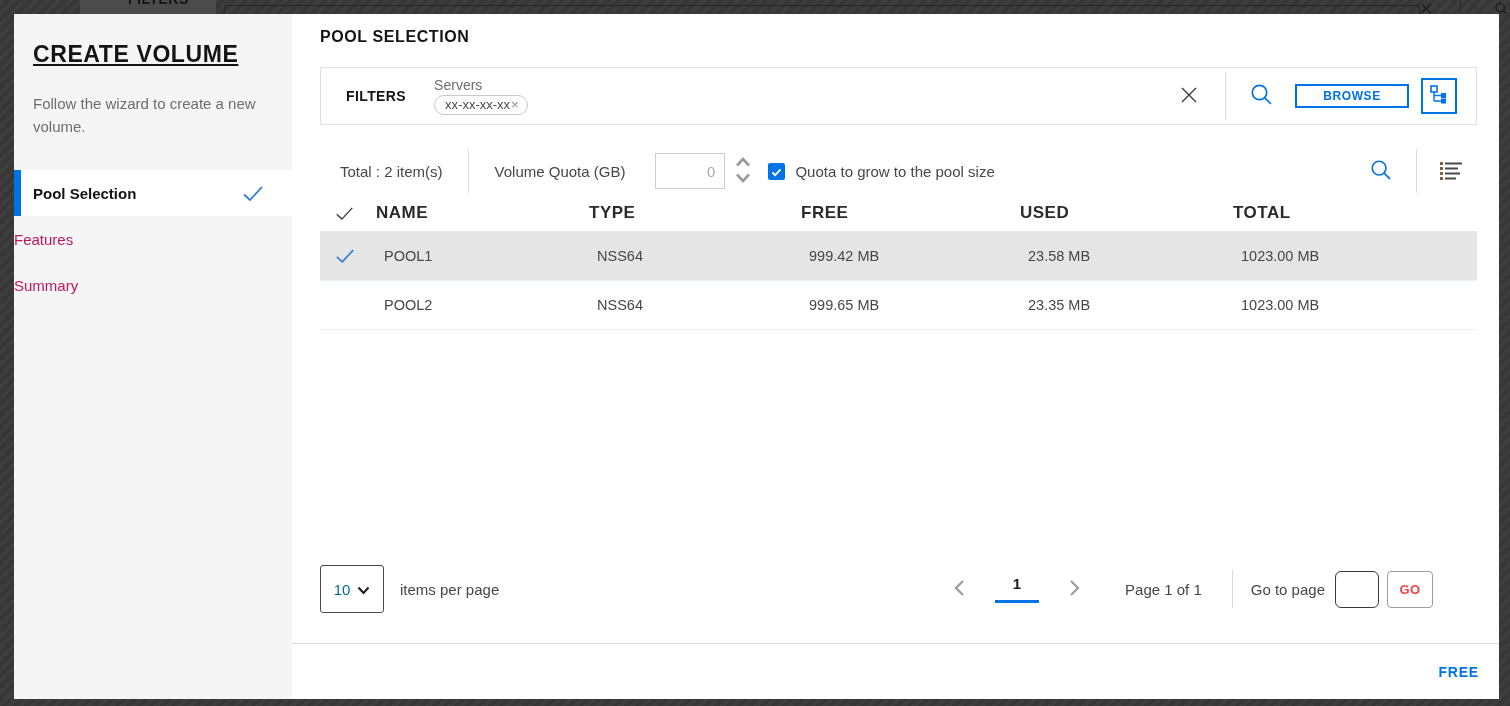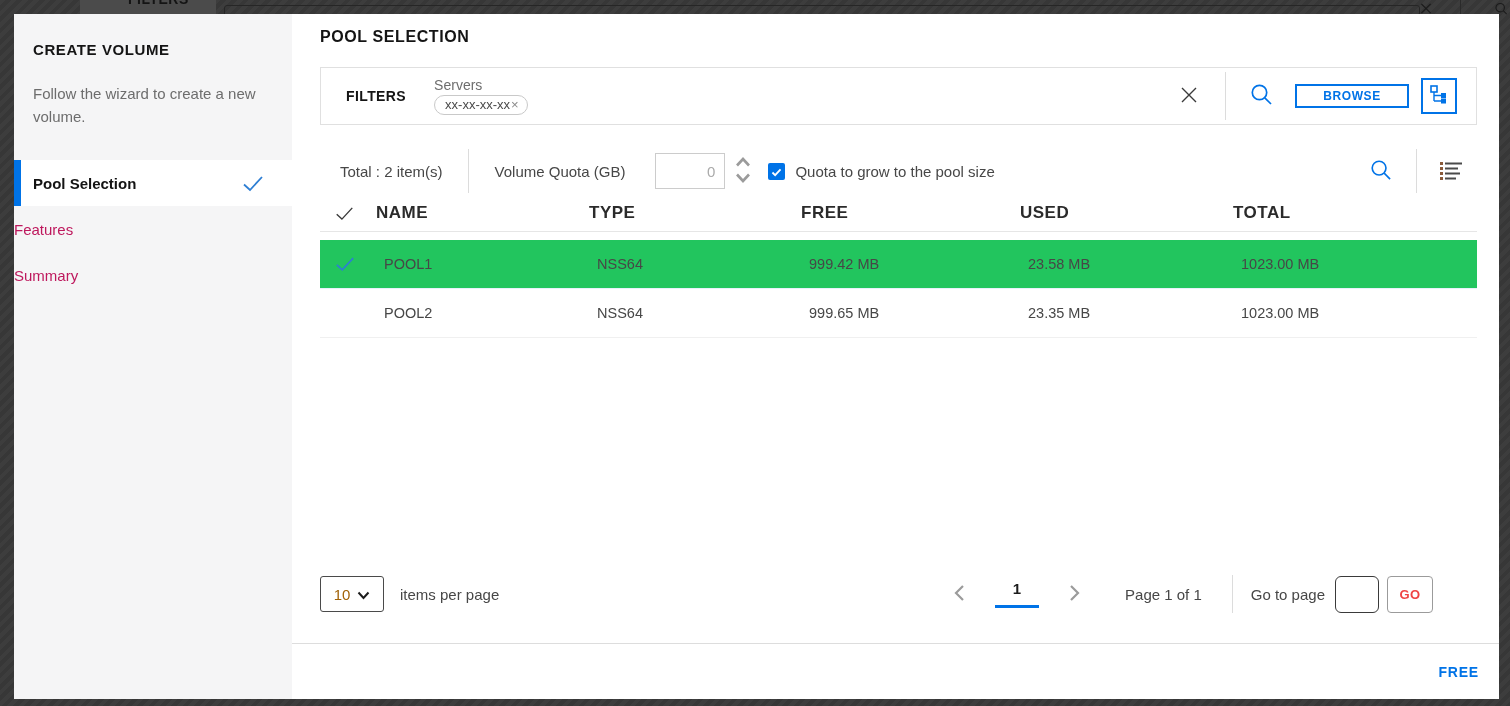--- a/index.html
+++ b/index.html
@@ -22,21 +22,21 @@
   .peek-search { position:absolute; left:1494px; top:1px; color:#1b1b1b; }
 
   
   .dialog {
     position:absolute; left:14px; top:14px; width:1485px; height:685px;
     background:#ffffff; display:flex;
   }
 
   
   .sidebar { width:278px; background:#f5f5f6; flex:none; padding-top:13px; display:flex; flex-direction:column; }
-  .wizard-title { font-size:15px; font-weight:bold; letter-spacing:.6px; color:#141414; margin:14px 20px 0 19px; }
+  .wizard-title { font-size:23px; font-weight:bold; letter-spacing:.6px; color:#141414; margin:14px 20px 0 19px;text-decoration:underline; }
   .wizard-desc { font-size:15px; color:#6d6d6d; line-height:1.5; margin:25px 28px 0 19px; }
   .steps { margin-top:32px; }
   .step { display:flex; align-items:center; height:46px; font-size:15px; color:#be185d; cursor:pointer; }
   .step.active { background:#ffffff; border-left:7px solid #0073e7; padding-left:12px; color:#141414; font-weight:bold; }
   .step .step-check { margin-left:auto; margin-right:28px; display:flex; }
 
   
   .main { flex:1; min-width:0; display:flex; flex-direction:column; }
   .content { flex:1; min-height:0; display:flex; flex-direction:column; padding:14px 22px 0 28px; }
   .section-title { font-size:16px; font-weight:bold; letter-spacing:.6px; color:#141414; margin-bottom:21px; }
@@ -70,30 +70,30 @@
   .toolbar-spacer { flex:1; }
   .toolbar-search { margin-right:24px; }
   .toolbar-div2 { width:1px; height:44px; background:#dcdcdc; }
   .toolbar-list { margin:0 14px 0 22px; }
 
   
   .table { flex:none; }
   .trow { display:grid; grid-template-columns:56px 213px 212px 219px 213px 1fr; align-items:center; }
   .thead { height:37px; font-size:17px; font-weight:bold; letter-spacing:.5px; color:#2b2b2b; border-bottom:1px solid #e6e6e6; }
   .tbody-row { height:49px; font-size:14.5px; color:#474747; border-bottom:1px solid #f0f0f0; cursor:pointer; }
-  .tbody-row.selected { background:#22c55e; border-bottom:1px solid #e7f1fb;margin-top:8px; }
+  .tbody-row.selected { background:#e5e5e5; border-bottom:1px solid #e7f1fb; }
   .tcell-check { padding-left:15px; display:flex; }
   .tcell { padding-left:8px; }
   .thead .tcell { padding-left:0; }
 
   .grow-spacer { flex:1; }
 
   
   .pagination { flex:none; display:flex; align-items:center; margin-bottom:30px; font-size:15px; color:#474747; }
-  .page-size-select { width:64px; height:36px; border:1.5px solid #4a4a4a; border-radius:3px; display:flex; align-items:center; justify-content:center; gap:7px; font-size:15px; color:#a16207; cursor:pointer; background:#fff; }
+  .page-size-select { width:64px; height:48px; border:1.5px solid #4a4a4a; border-radius:3px; display:flex; align-items:center; justify-content:center; gap:7px; font-size:15px; color:#0369a1; cursor:pointer; background:#fff; }
   .items-per-page { margin-left:16px; }
   .pager { display:flex; align-items:center; margin-left:auto; }
   .page-chevron { padding:4px 6px; }
   .current-page { margin:0 24px; text-align:center; }
   .current-page .num { font-size:15px; font-weight:bold; color:#1c1c1c; padding:0 2px; }
   .current-page .underline { height:3px; width:44px; background:#0073e7; margin-top:8px; }
   .page-info { margin:0 30px 0 38px; }
   .pager-divider { width:1px; height:38px; background:#dcdcdc; }
   .goto-label { margin:0 10px 0 18px; }
   .goto-input { width:44px; height:37px; border:1.5px solid #3a3a3a; border-radius:6px; outline:none; font-family:inherit; font-size:15px; text-align:center; color:#1c1c1c; }

